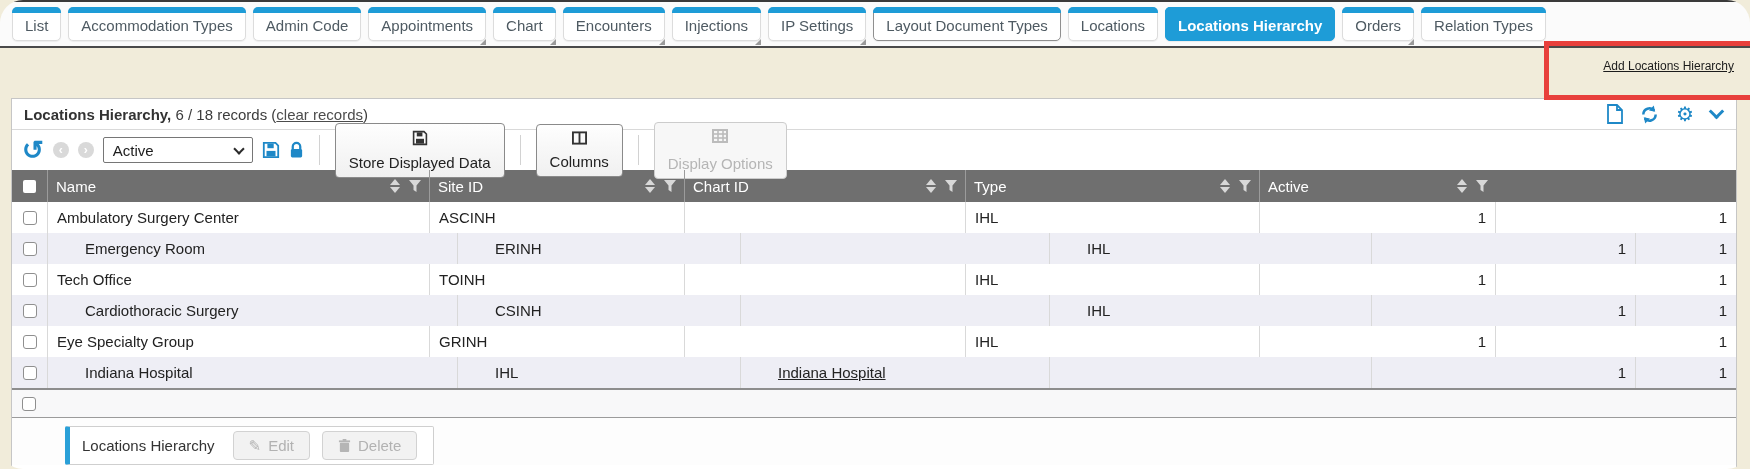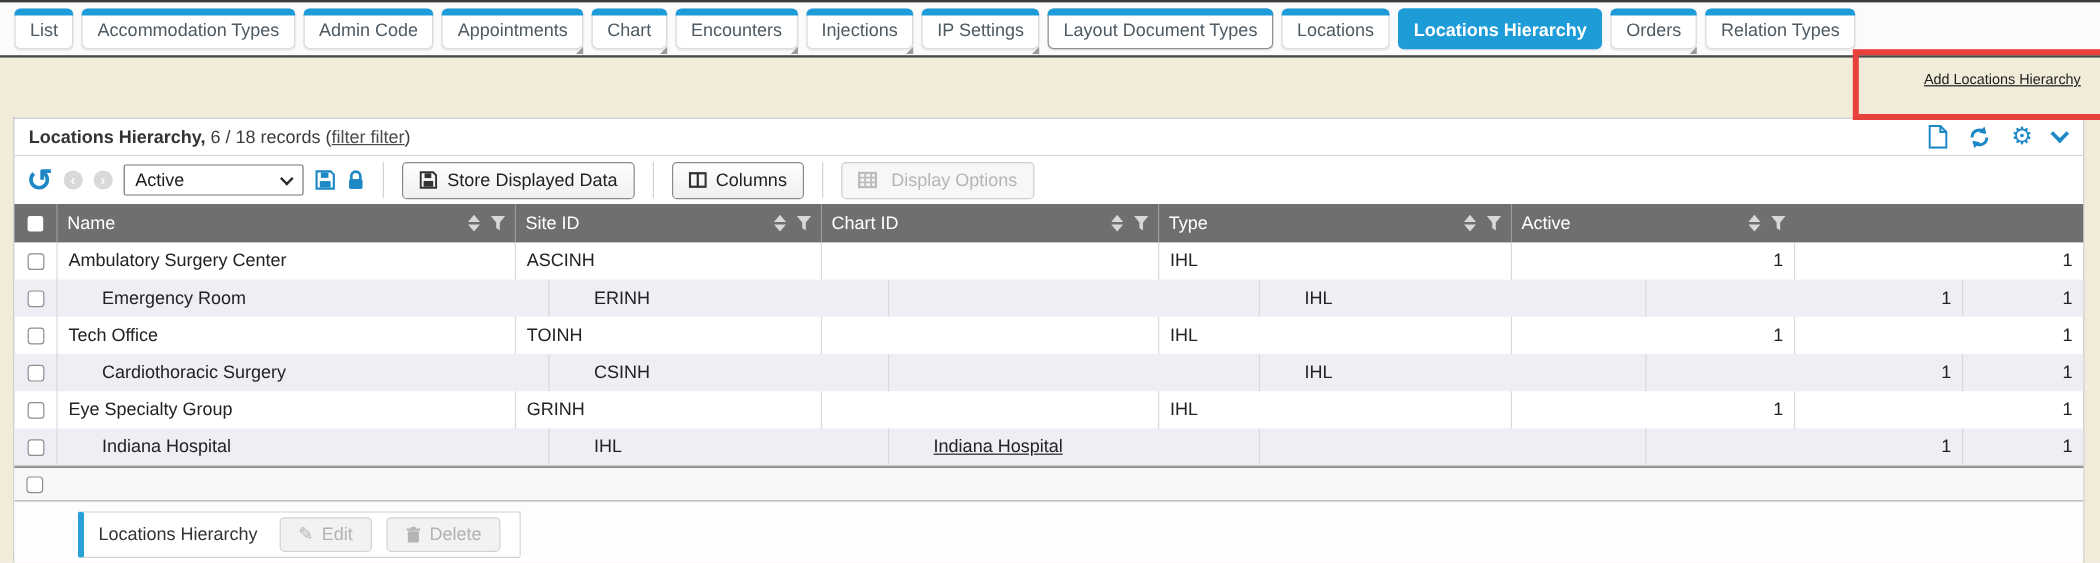--- a/index.html
+++ b/index.html
@@ -1,18 +1,18 @@
 <!DOCTYPE html>
 <html><head>
 <meta charset="utf-8">
 <style>
   * { margin:0; padding:0; box-sizing:border-box; }
   html,body { width:1750px; height:469px; overflow:hidden;
     font-family:"Liberation Sans", sans-serif; background:#f1ecda; }
-  .stage { position:relative; width:1750px; height:469px; overflow:hidden; }
+  .stage { position:relative; width:1750px; height:469px; overflow:hidden;border-radius:23px; }
 
   
   .tabbar { position:absolute; left:0; top:0; width:100%; height:48px;
     background:#fbfbfb; border-top:2px solid #3a3a3a; border-bottom:2px solid #4a4a4a;
     display:flex; align-items:flex-start; padding:5px 0 0 12px; gap:7px; }
   .tab { position:relative; background:#fff; border:1px solid #dcdcdc; border-radius:5px;
     padding:9px 12px 6px; font-size:15px; color:#4e5a62; cursor:pointer; white-space:nowrap;
     box-shadow:0 1px 1px rgba(0,0,0,.06); }
   .tab::before { content:""; position:absolute; top:-1px; left:-1px; right:-1px; height:6px;
     background:#1e9cd7; border-radius:5px 5px 0 0; }
@@ -50,21 +50,21 @@
     line-height:1; cursor:pointer; }
   .filter-select { width:150px; height:26px; border:1px solid #767676; border-radius:2px;
     background:#fff; display:flex; align-items:center; justify-content:space-between;
     padding:0 9px; font-size:15px; color:#1c1c1c; cursor:pointer; }
   .sel-chev { width:8px; height:8px; border-right:2px solid #2b2b2b; border-bottom:2px solid #2b2b2b;
     transform:rotate(45deg); margin-top:-3px; }
   .tb-icon { display:flex; align-items:center; cursor:pointer; }
   .tb-div { width:1px; height:30px; background:#d2d2d2; margin:0 6px; }
   .btn { display:flex; align-items:center; gap:8px; border:1px solid #8a8a8a; border-radius:4px;
     background:linear-gradient(#fefefe,#f0f0f0); padding:6px 13px; font-size:15px; color:#222;
-    cursor:pointer; white-space:nowrap; }
+    cursor:pointer; white-space:nowrap;flex-direction:column; }
   .btn.disabled { border-color:#cccccc; color:#b5b5b5; background:#f7f7f7; cursor:default;gap:12px; }
 
   
   .grid-row { display:grid; grid-template-columns:36px 382px 255px 281px 294px 236px minmax(0,1fr); }
   .thead { background:#6f6f6f; height:32px; }
   .th { display:flex; align-items:center; color:#fff; font-size:15px; padding:0 8px;
     border-right:1px solid #9b9b9b; cursor:pointer; }
   .th:last-child { border-right:none; }
   .th .lbl { flex:1; }
   .th .h-icons { display:flex; align-items:center; gap:9px; }
@@ -117,21 +117,21 @@
     <div class="tab"><span>Relation Types</span></div>
   </div>
 
   <a class="add-link">Add Locations Hierarchy</a>
   <div class="red-box"></div>
 
   <div class="panel">
 
     <div class="panel-head">
       <div class="panel-title">
-        <b>Locations Hierarchy,</b><span> 6 / 18 records (</span><a>filter filter</a><span>)</span>
+        <b>Locations Hierarchy,</b><span> 6 / 18 records (</span><a>clear records</a><span>)</span>
       </div>
       <div class="head-icons">
         <span class="hic">
           <svg width="16" height="20" viewBox="0 0 16 20">
               <path d="M1 1 h9 l5 5 v13 h-14 z" fill="#fff" stroke="#1e88c7" stroke-width="1.8"></path>
               <path d="M10 1 v5 h5" fill="none" stroke="#1e88c7" stroke-width="1.8"></path>
             </svg>
         </span>
         <span class="hic">
           <svg width="19" height="19" viewBox="0 0 20 20">

